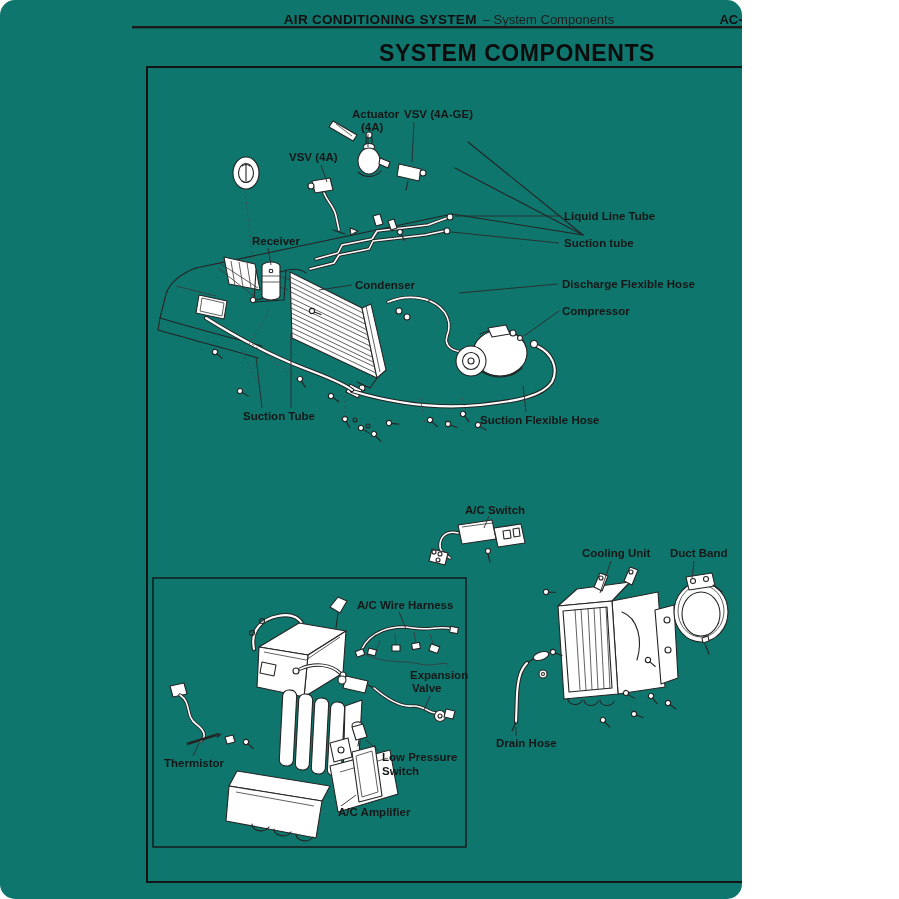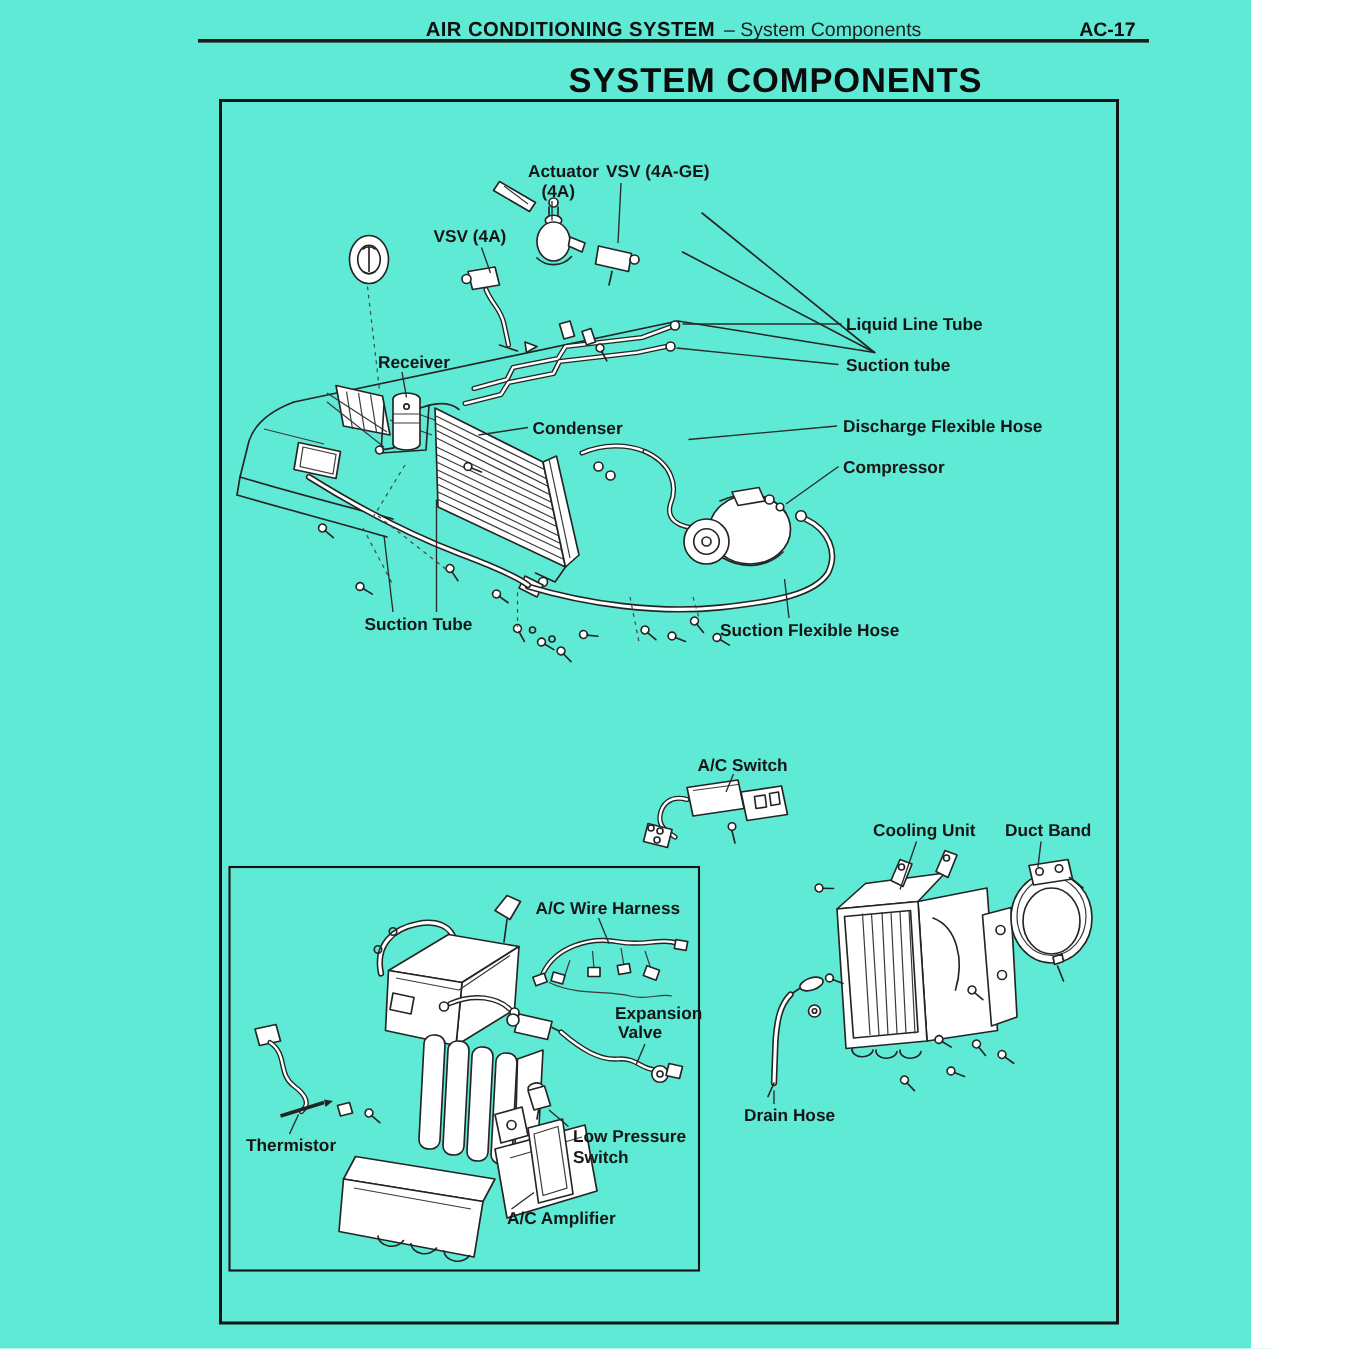--- a/index.html
+++ b/index.html
@@ -1,17 +1,17 @@
 <!DOCTYPE html>
 <html><head>
 <meta charset="utf-8">
 <style>
   html,body{margin:0;padding:0;background:#ffffff;}
-  .page{position:relative;width:834px;height:899px;background:#5eead4;overflow:hidden;
-        font-family:"Liberation Sans",sans-serif;}
+  .page{position:relative;width:742px;height:899px;background:#0f766e;overflow:hidden;
+        font-family:"Liberation Sans",sans-serif;border-radius:15px;}
   svg{position:absolute;left:0;top:0;}
   .lbl{font:bold 11.5px "Liberation Sans",sans-serif;fill:#161616;}
   .hdr-b{font:bold 13.5px "Liberation Sans",sans-serif;fill:#101010;letter-spacing:.3px;}
   .hdr-n{font:13px "Liberation Sans",sans-serif;fill:#1d1d1d;}
   .pageno{font:bold 13px "Liberation Sans",sans-serif;fill:#101010;}
   .title{font:bold 23px "Liberation Sans",sans-serif;fill:#0c0c0c;letter-spacing:.6px;}
   .ln{stroke:#242424;fill:none;stroke-width:1.1;stroke-linecap:round;stroke-linejoin:round;}
   .lnw{stroke:#242424;fill:#fff;stroke-width:1.1;stroke-linejoin:round;}
   .thin{stroke:#3a3a3a;fill:none;stroke-width:.8;}
   .leader{stroke:#2a2a2a;fill:none;stroke-width:.9;}

